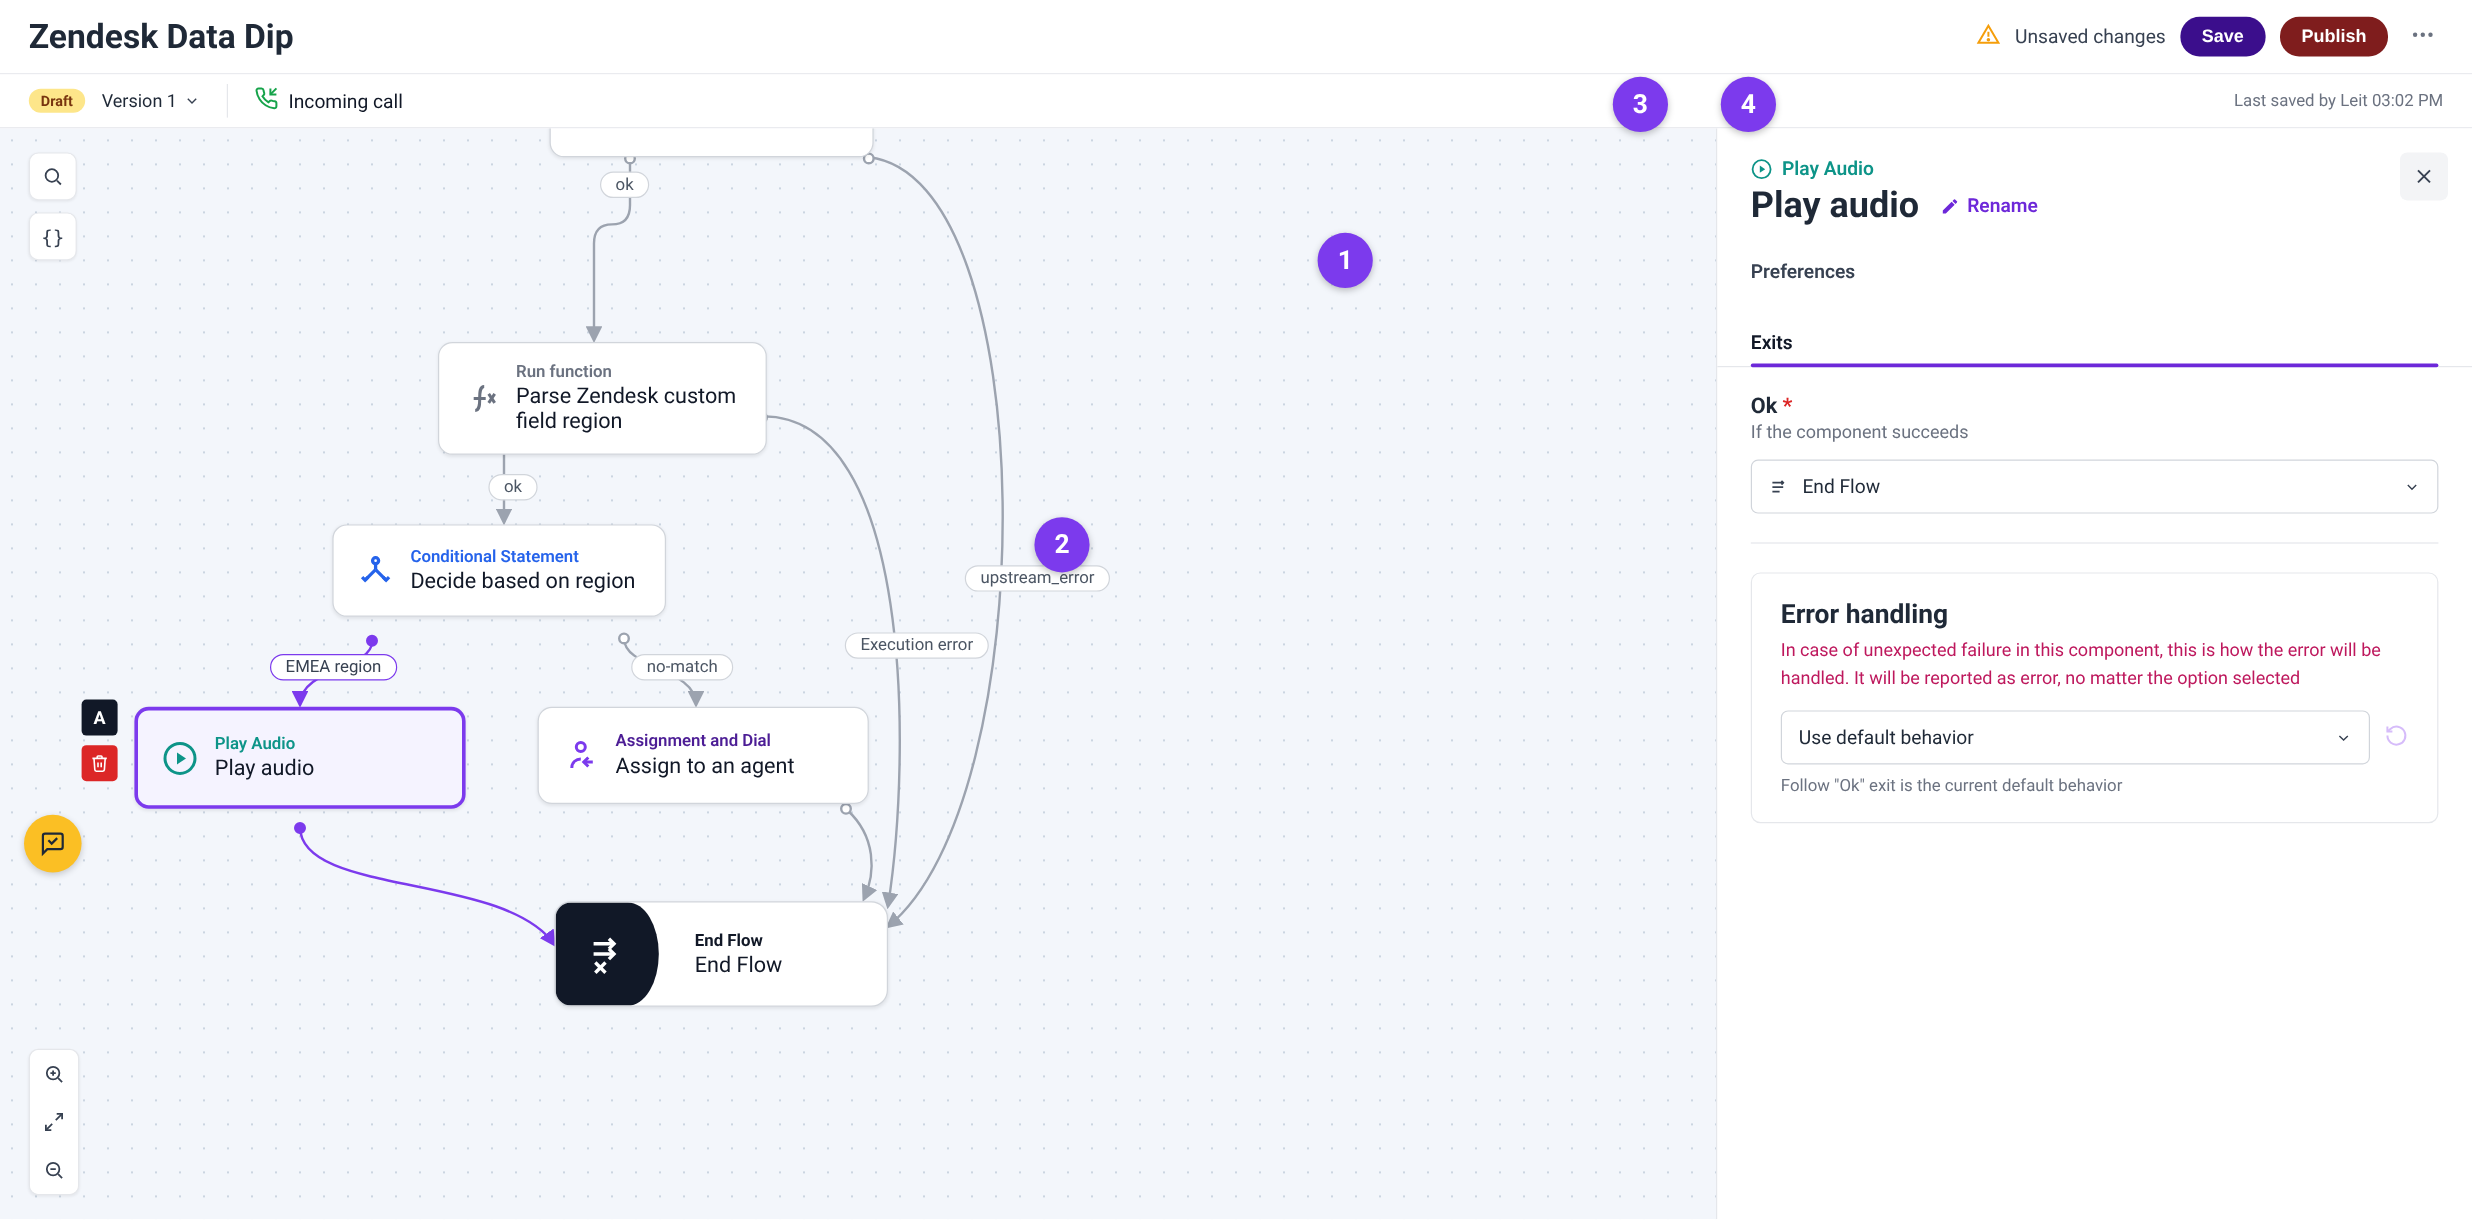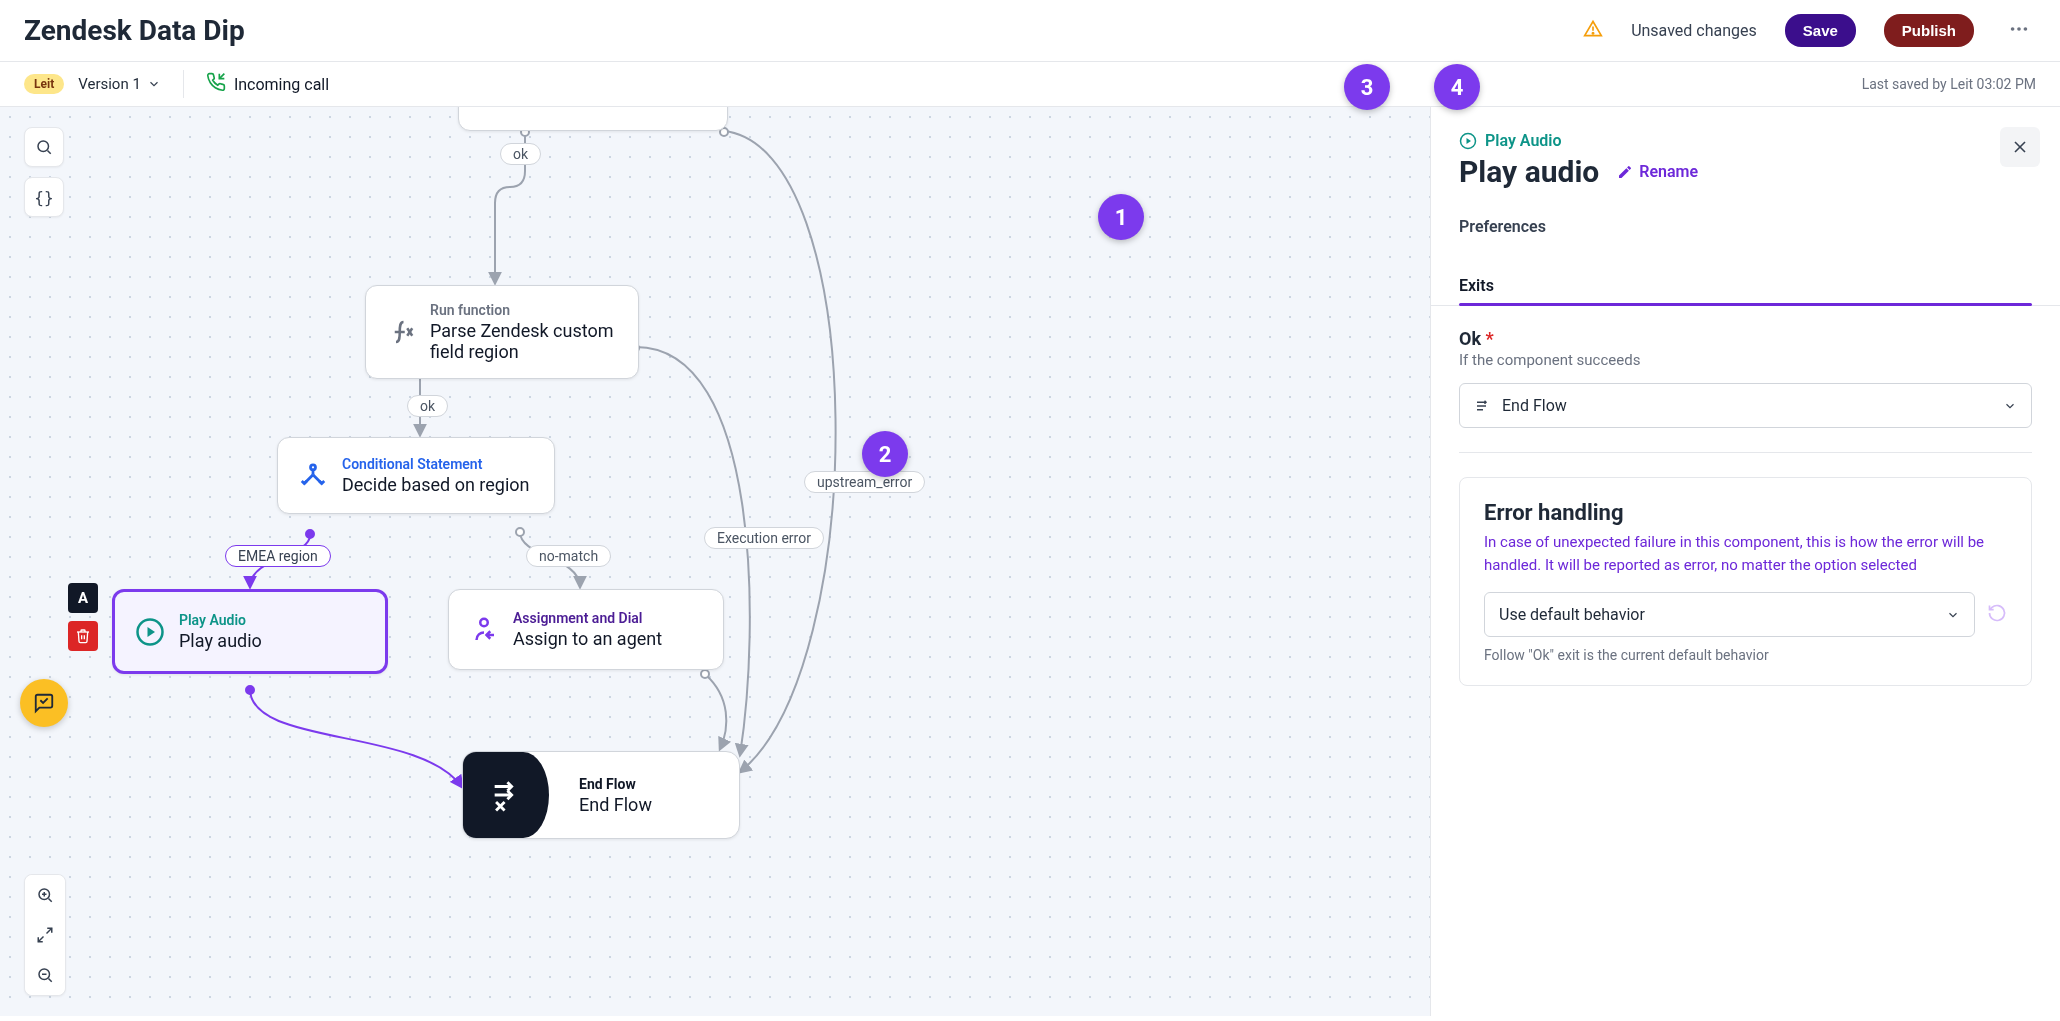--- a/index.html
+++ b/index.html
@@ -2,21 +2,21 @@
 <html><head>
 <meta charset="utf-8">
 <style>
 * { box-sizing: border-box; margin: 0; padding: 0; }
 body { font-family: -apple-system, BlinkMacSystemFont, "Segoe UI", Roboto, Helvetica, Arial, sans-serif; color: #1f2937; overflow: hidden; }
 
 
 .header { display: flex; align-items: center; justify-content: space-between; padding: 12px 24px; border-bottom: 1px solid #e5e7eb; background: #fff; }
 .header-left { display: flex; align-items: center; gap: 16px; }
 .page-title { font-size: 28px; font-weight: 700; }
-.header-right { display: flex; align-items: center; gap: 28px; }
+.header-right { display: flex; align-items: center; gap: 12px; }
 .warn-icon { color: #f59e0b; }
 .unsaved { font-size: 16px; color: #374151; }
 .btn { border: none; border-radius: 16px; padding: 8px 18px; font-size: 15px; font-weight: 600; cursor: pointer; }
 .btn-save { background: #3b0e8c; color: #fff; }
 .btn-publish { background: #7f1d1d; color: #fff; }
 .more-btn { background: transparent; border: none; padding: 6px; color: #6b7280; cursor: pointer; }
 
 
 .subheader { display: flex; align-items: center; justify-content: space-between; padding: 8px 24px; border-bottom: 1px solid #e5e7eb; background: #fff; }
 .subheader-left { display: flex; align-items: center; gap: 14px; }
@@ -99,21 +99,21 @@
 .sp-body { padding: 22px 28px; }
 .field-label { font-size: 18px; font-weight: 700; }
 .field-label .req { color: #dc2626; }
 .field-help { font-size: 15px; color: #6b7280; margin-top: 2px; }
 .select-box { margin-top: 14px; border: 1px solid #d1d5db; border-radius: 6px; padding: 12px 14px; display: flex; align-items: center; justify-content: space-between; cursor: pointer; }
 .select-left { display: flex; align-items: center; gap: 10px; font-size: 16px; }
 .divider { height: 1px; background: #e5e7eb; margin: 24px 0; }
 
 .err-box { border: 1px solid #e5e7eb; border-radius: 8px; padding: 22px 24px; }
 .err-title { font-size: 22px; font-weight: 700; }
-.err-help { font-size: 15px; color: #6d28d9; margin-top: 6px; line-height: 1.5; }
+.err-help { font-size: 15px; color: #be185d; margin-top: 6px; line-height: 1.5; }
 .err-select-row { display: flex; align-items: center; gap: 12px; margin-top: 16px; }
 .err-select { flex: 1; border: 1px solid #d1d5db; border-radius: 6px; padding: 12px 14px; display: flex; align-items: center; justify-content: space-between; cursor: pointer; font-size: 16px; }
 .err-reset { color: #d6bcfa; cursor: pointer; }
 .err-foot { font-size: 14px; color: #6b7280; margin-top: 10px; }
 
 
 .annot { position: absolute; width: 46px; height: 46px; border-radius: 50%; background: #7c3aed; color: #fff; font-size: 22px; font-weight: 700; display: flex; align-items: center; justify-content: center; z-index: 50; box-shadow: 0 2px 6px rgba(0,0,0,0.25); }
 
 .chev { width: 14px; height: 14px; }
 </style>
@@ -140,21 +140,21 @@
           <circle cx="5" cy="12" r="2"></circle>
           <circle cx="12" cy="12" r="2"></circle>
           <circle cx="19" cy="12" r="2"></circle>
         </svg>
     </button>
   </div>
 </div>
 
 <div class="subheader">
   <div class="subheader-left">
-    <span class="badge-draft">Leit</span>
+    <span class="badge-draft">Draft</span>
     <div class="version-sel">
       <span>Version 1</span>
       <svg class="chev" viewBox="0 0 24 24" fill="none" stroke="#374151" stroke-width="2">
           <polyline points="6 9 12 15 18 9"></polyline>
         </svg>
     </div>
     <div class="vdiv"></div>
     <div class="incoming">
       <span class="incoming-icon">
         <svg width="20" height="20" viewBox="0 0 24 24" fill="none" stroke="currentColor" stroke-width="2">

